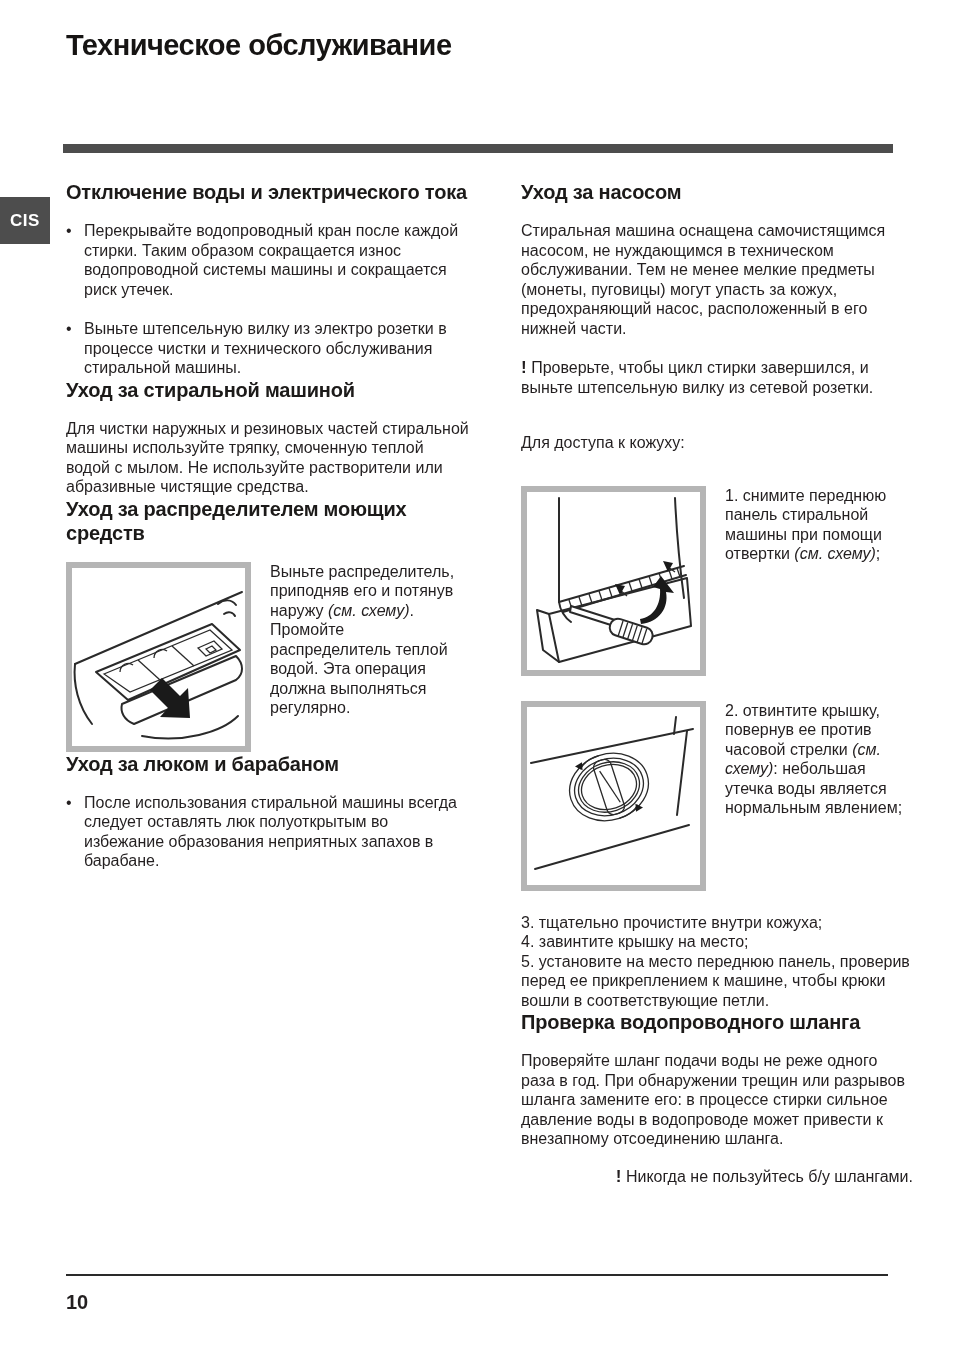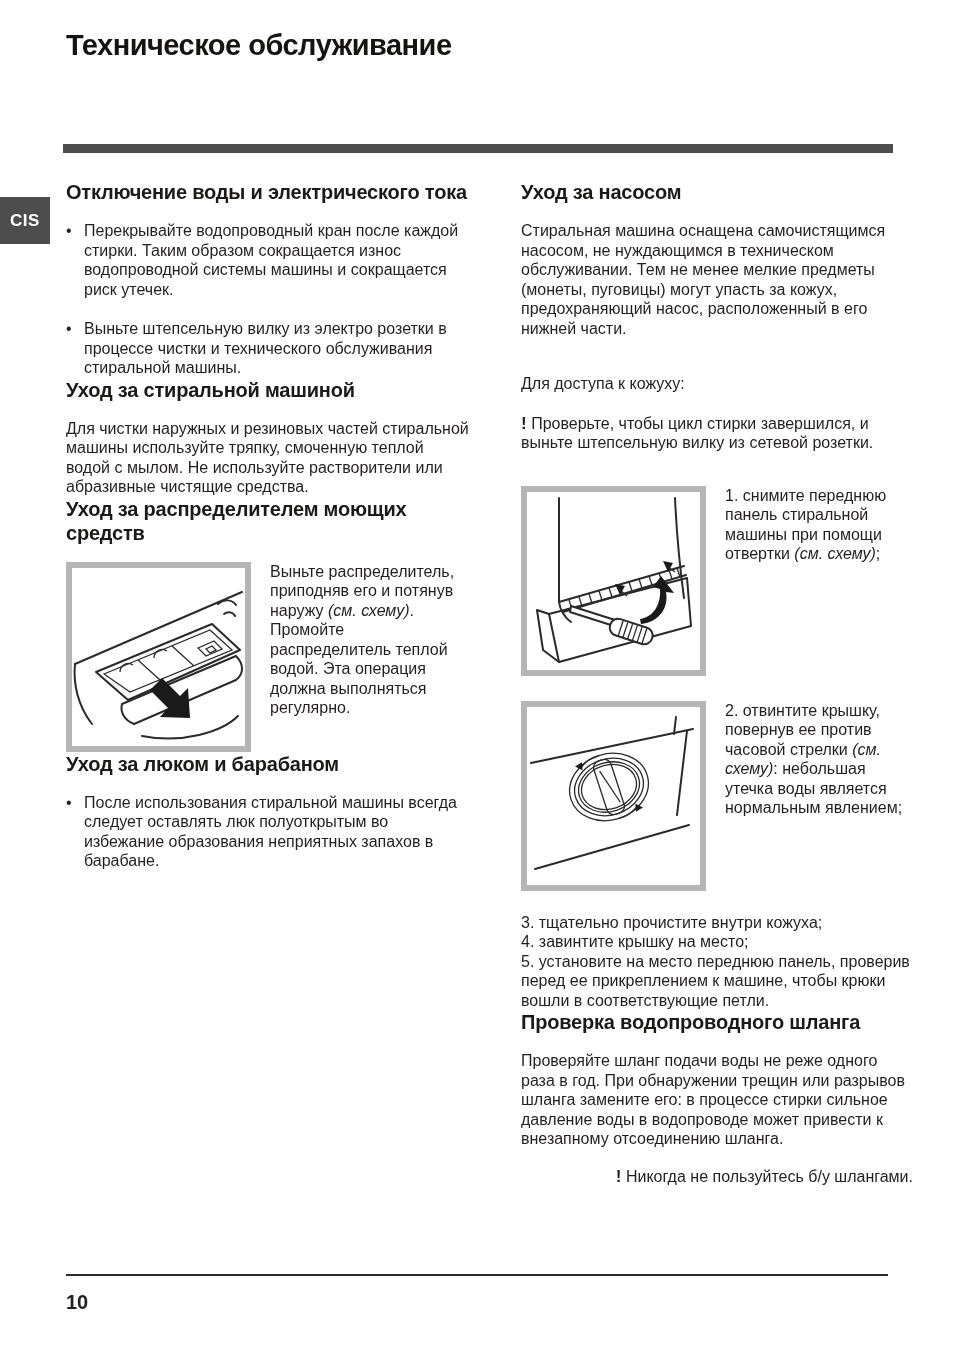--- a/index.html
+++ b/index.html
@@ -130,25 +130,25 @@
         <span class="bullet-mark">•</span>
         <span>После использования стиральной машины всегда следует оставлять люк полуоткрытым во избежание образования неприятных запахов в барабане.</span>
       </div>
     </div>
   </div>
 
   <div class="col col-right">
 
     <h2 class="sec">Уход за насосом</h2>
     <p class="body-txt">Стиральная машина оснащена самочистящимся насосом, не нуждающимся в техническом обслуживании. Тем не менее мелкие предметы (монеты, пуговицы) могут упасть за кожух, предохраняющий насос, расположенный в его нижней части.</p>
-    <p class="body-txt mt-access">Для доступа к кожуху:</p>
     <p class="body-txt warn">
       <span class="warn-mark">!</span>
       <span>Проверьте, чтобы цикл стирки завершился, и выньте штепсельную вилку из сетевой розетки.</span>
     </p>
+    <p class="body-txt mt-access">Для доступа к кожуху:</p>
 
     <div class="figrow mt-fig1">
       <div class="figframe">
         <svg width="173" height="178" viewBox="0 0 173 178">
           <path class="ln" d="M32,6 L32,110 C33,118 38,126 44,130"></path>
           <path class="ln" d="M148,6 C150,50 154,84 157,106"></path>
           <path class="ln" d="M32,110 L157,74"></path>
           <path class="ln" d="M36,120 L159,83"></path>
           <path class="lnthin" d="M42,108 l3,9 M52,105 l3,9 M62,102 l3,9 M72,99 l3,9 M82,96 l3,9 M92,93 l3,9 M102,90 l3,9 M112,87 l3,9 M122,84 l3,9 M132,81 l3,9 M142,78 l3,9 M150,76 l3,9"></path>
           <path class="ln" d="M22,122 L160,86 L164,134 L32,170 Z"></path>

